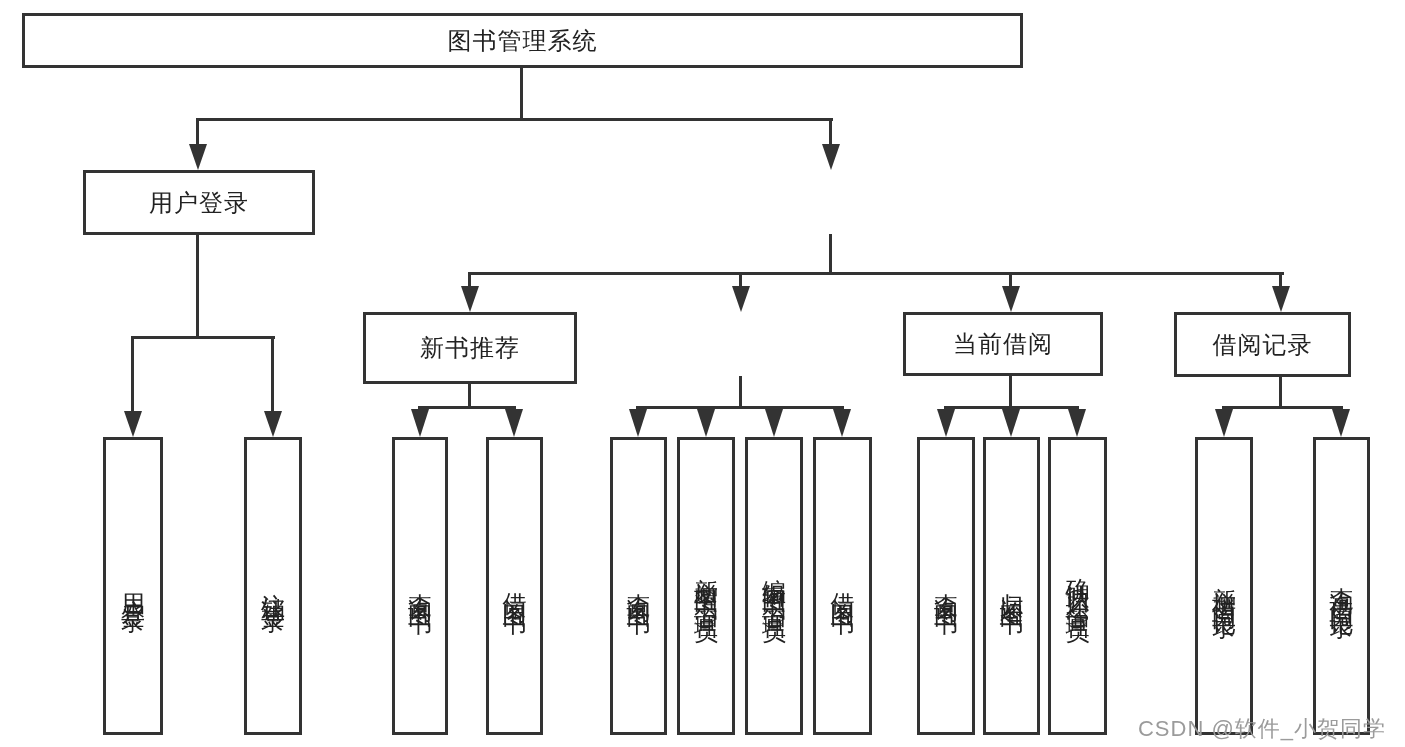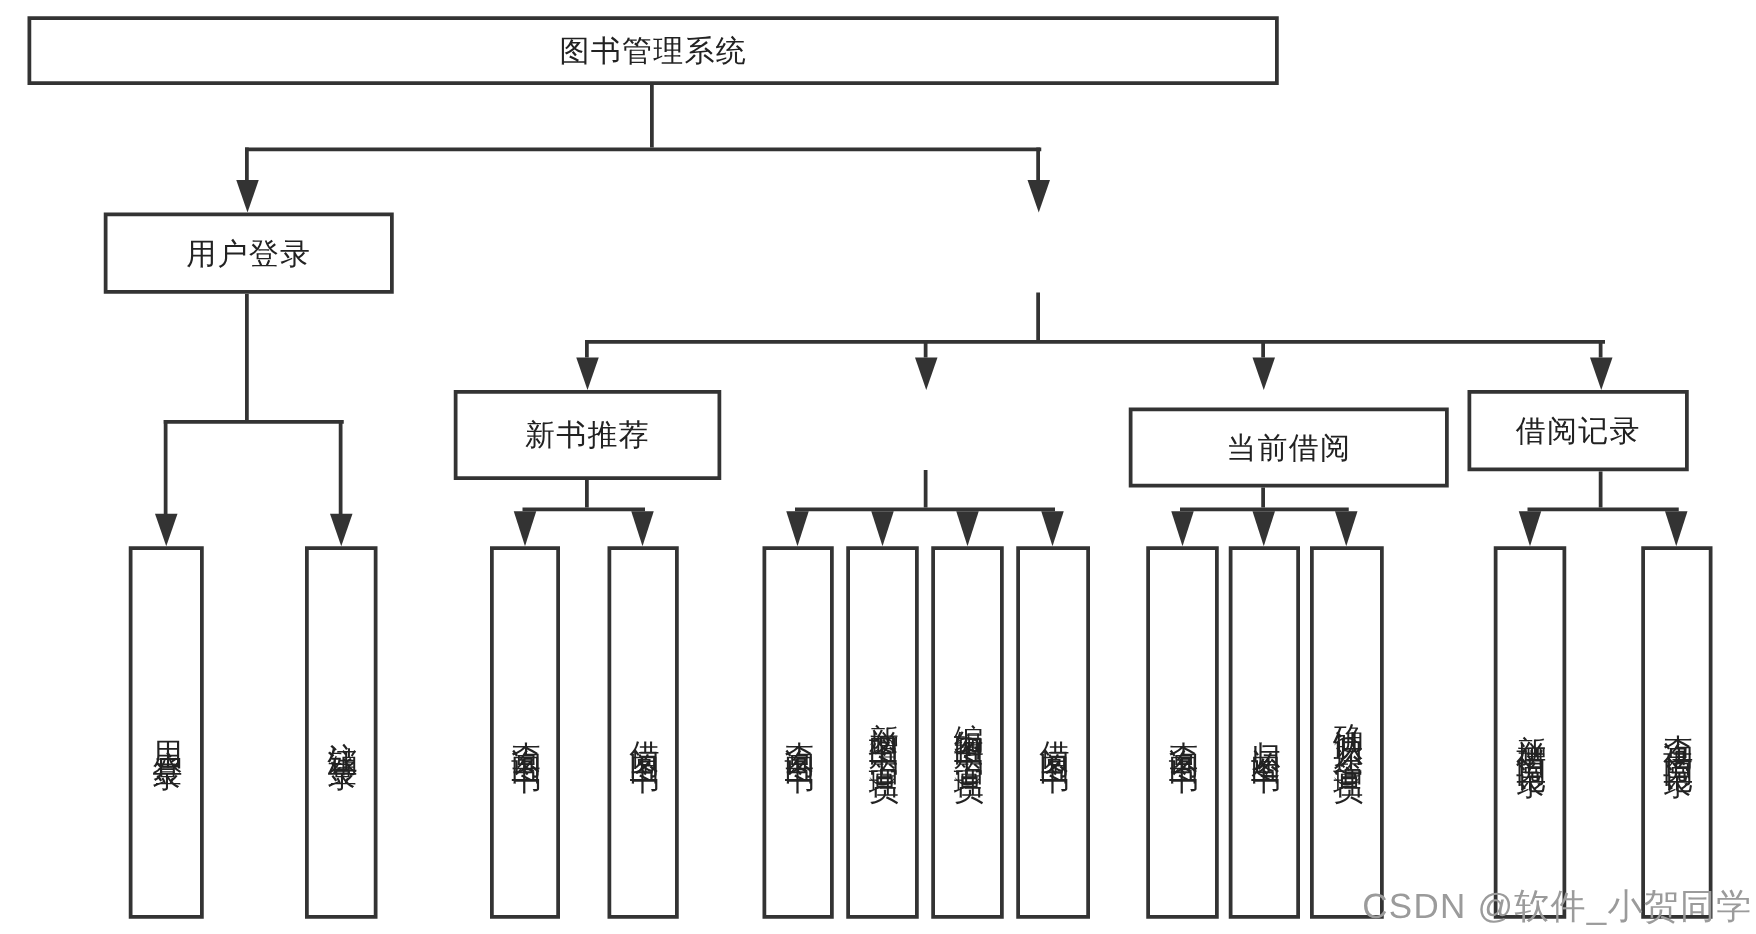--- a/index.html
+++ b/index.html
@@ -22,22 +22,22 @@
   .h, .v { position:absolute; background:var(--line,#333); z-index:1; }
   .h { height:3px; }
   .v { width:3px; }
   .arr {
     position:absolute; width:0; height:0; z-index:1;
     border-left:9px solid transparent; border-right:9px solid transparent;
     border-top:26px solid var(--line,#333);
   }
   .arr.long { border-top-width:28px; }
   .watermark {
-    position:absolute; right:3px; bottom:3px; z-index:3;
-    font-size:28px; color:var(--watermark,#9b9b9b); letter-spacing:1px;
+    position:absolute; right:19px; bottom:3px; z-index:3;
+    font-size:22px; color:var(--watermark,#9b9b9b); letter-spacing:1px;
   }
 </style>
 </head>
 <body>
 
 <div class="stage">
 
   <div class="box" style="left:22px;top:13px;width:1001px;height:55px">
     <span>图书管理系统</span>
   </div>
@@ -67,21 +67,21 @@
   <div class="v" style="left:739px;top:272px;height:14px"></div>
   <div class="arr" style="left:732px;top:286px"></div>
   <div class="v" style="left:1009px;top:272px;height:14px"></div>
   <div class="arr" style="left:1002px;top:286px"></div>
   <div class="v" style="left:1279px;top:272px;height:14px"></div>
   <div class="arr" style="left:1272px;top:286px"></div>
 
   <div class="box" style="left:363px;top:312px;width:214px;height:72px">
     <span>新书推荐</span>
   </div>
-  <div class="box" style="left:903px;top:326px;width:256px;height:64px">
+  <div class="box" style="left:903px;top:312px;width:200px;height:64px">
     <span>当前借阅</span>
   </div>
   <div class="box" style="left:1174px;top:312px;width:177px;height:65px">
     <span>借阅记录</span>
   </div>
 
   <div class="v" style="left:468px;top:376px;height:30px"></div>
   <div class="h" style="left:418px;top:406px;width:98px"></div>
   <div class="arr long" style="left:411px;top:409px"></div>
   <div class="arr long" style="left:505px;top:409px"></div>

